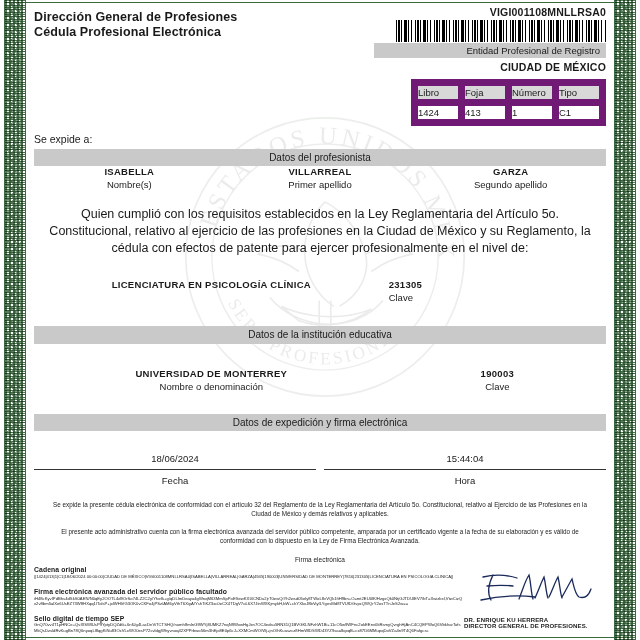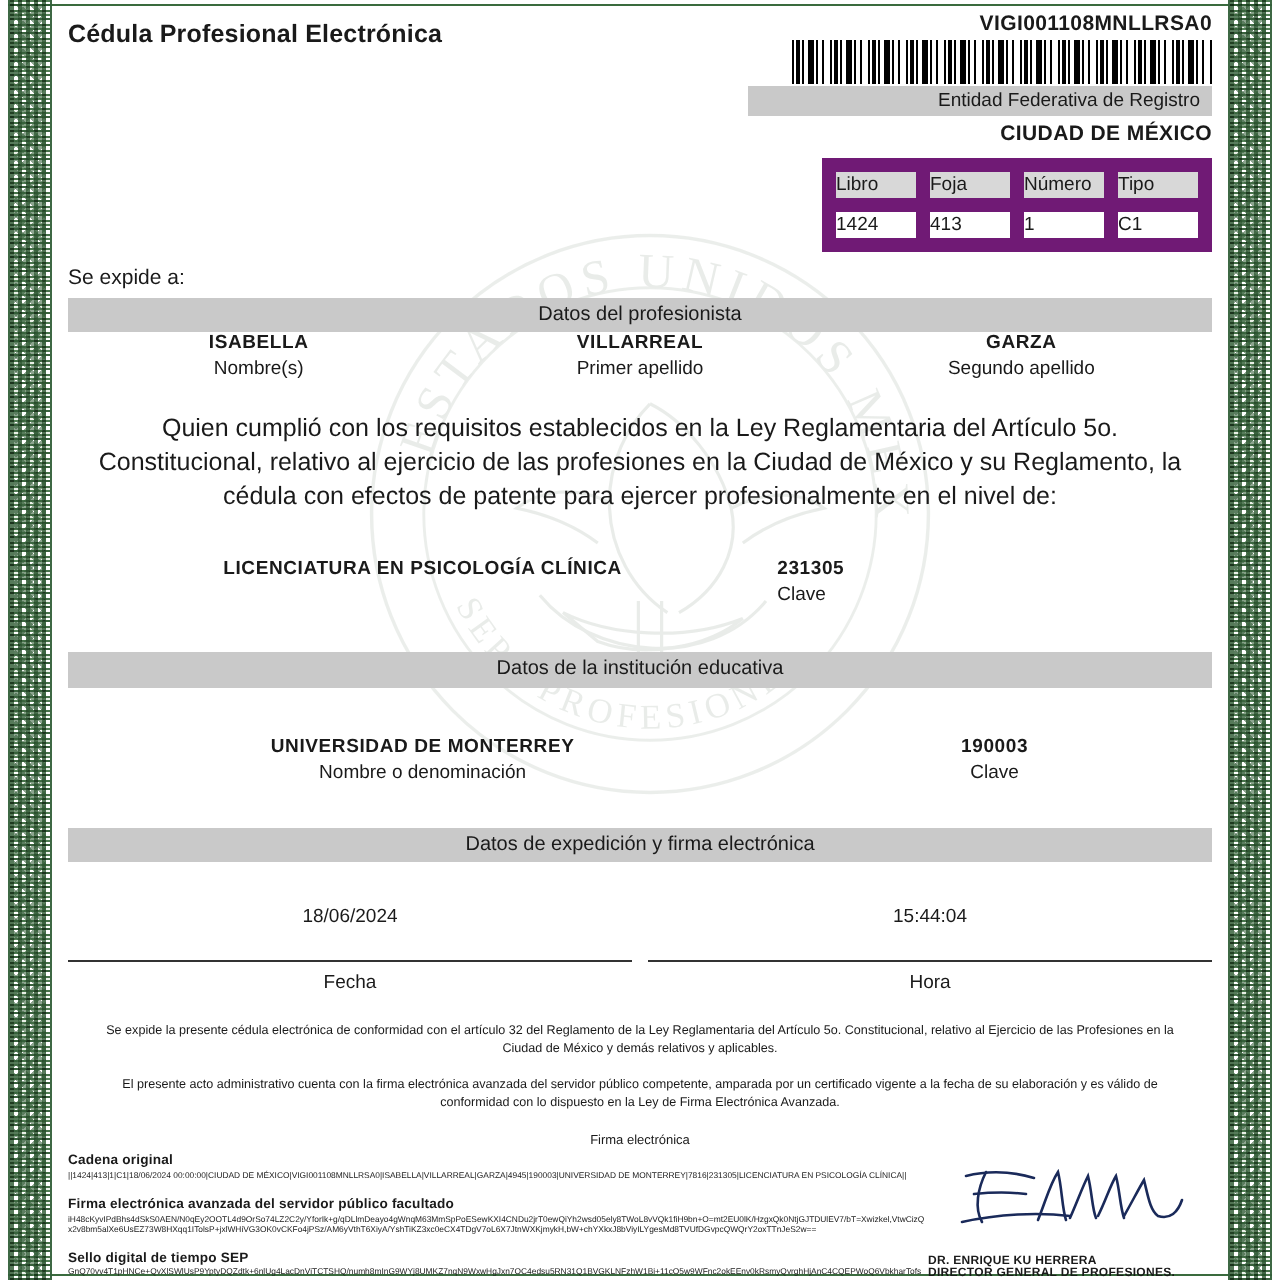--- a/index.html
+++ b/index.html
@@ -118,21 +118,21 @@
   .inst-row { display:flex; margin-top:24px; align-items:flex-start; }
   .inst-left  { flex:0 0 62%; text-align:center; }
   .inst-right { flex:1; text-align:center; }
 
   .sec-gap-1 { margin-top:23px; }
   .sec-gap-2 { margin-top:22px; }
 
   
   .date-row { display:flex; margin-top:22px; gap:8px; }
   .date-cell { flex:1; text-align:center; }
-  .date-cell .v { font-size:9.5px; border-bottom:1px solid #333; padding-bottom:16px; display:block; }
+  .date-cell .v { font-size:9.5px; border-bottom:1px solid #333; padding-bottom:5px; display:block; }
   .date-cell .c { font-size:9.5px; margin-top:1.5px; }
 
   
   .legal {
     font-size:6.3px; line-height:9px; text-align:center;
     margin:12px 12px 0;
   }
   .legal + .legal { margin-top:9px; }
 
   
@@ -188,26 +188,27 @@
         <path d="M62 128 C80 150 120 154 140 130"></path>
         <path d="M96 130 L96 150 M104 130 L104 150"></path>
       </g>
     </svg>
   </div>
 
   <div class="content">
 
     <div class="header">
       <div class="sep-titles">
+        <div>Dirección General de Profesiones</div>
         <div>Cédula Profesional Electrónica</div>
       </div>
       <div class="header-right">
         <div class="folio">VIGI001108MNLLRSA0</div>
         <div class="barcode"></div>
-        <div class="entidad-label">Entidad Federativa de Registro</div>
+        <div class="entidad-label">Entidad Profesional de Registro</div>
         <div class="entidad-value">CIUDAD DE MÉXICO</div>
 
         <table class="registro-table">
           <tbody>
               <tr>
             <th>Libro</th>
             <th>Foja</th>
             <th>Número</th>
             <th>Tipo</th>
           </tr>

